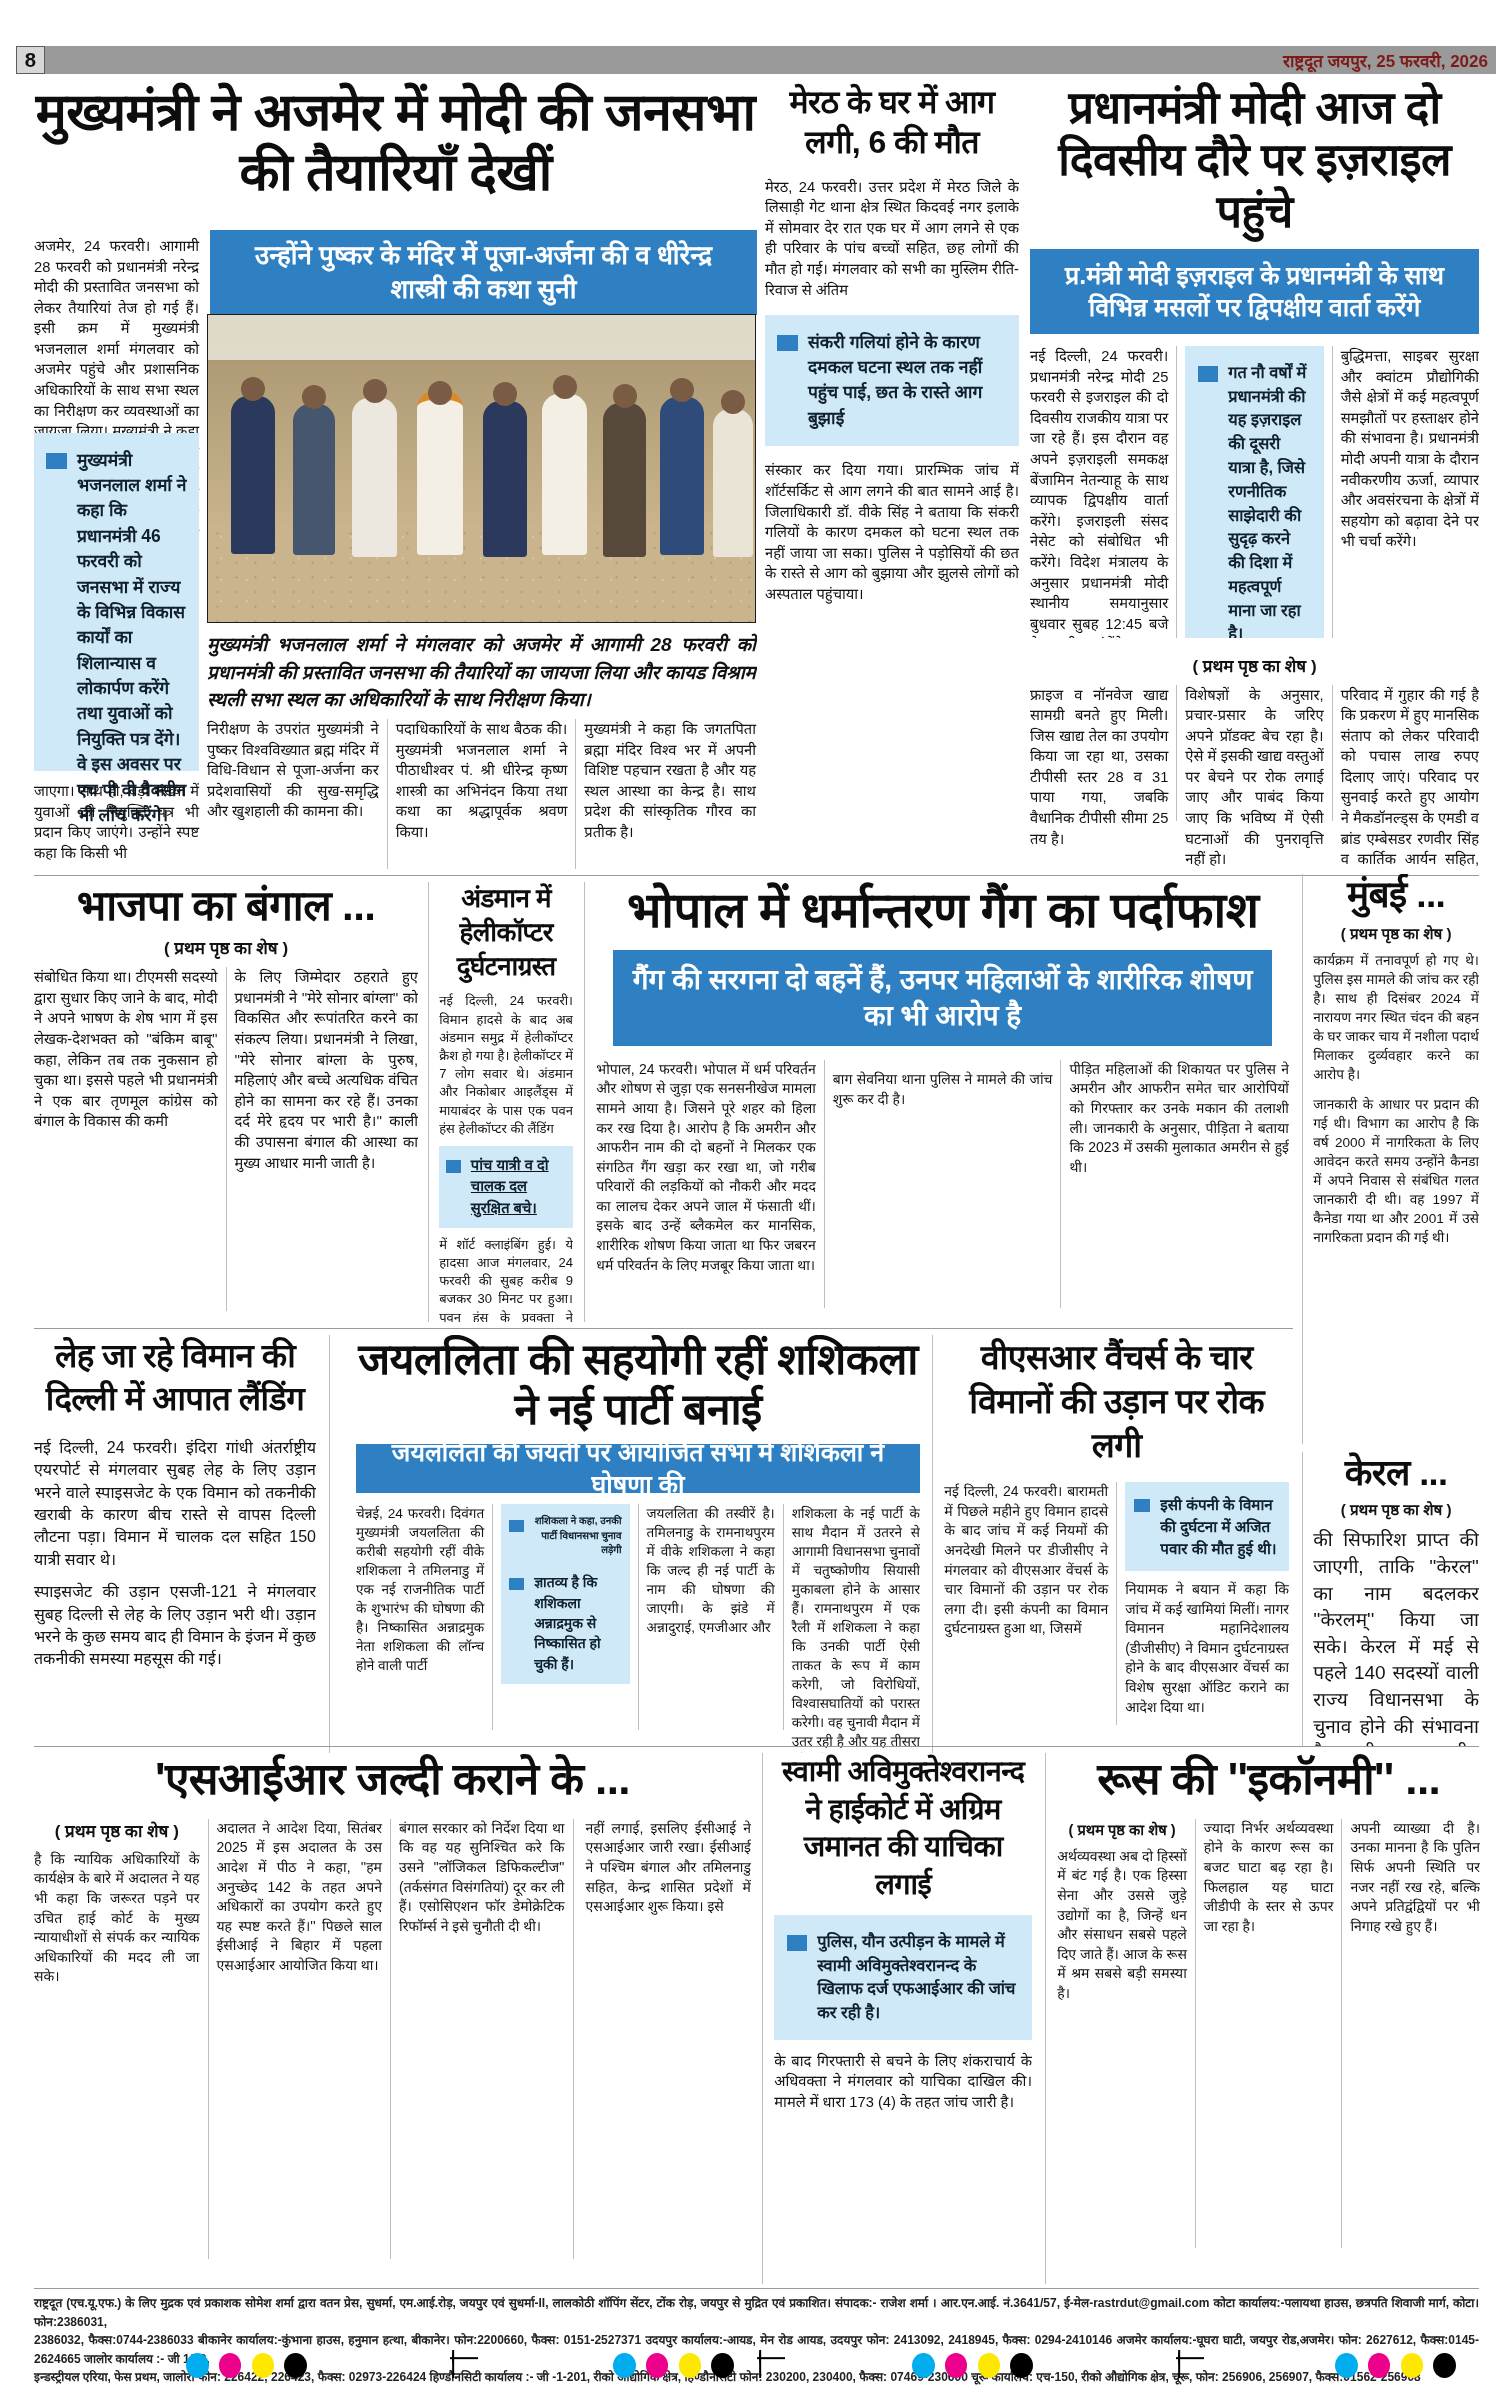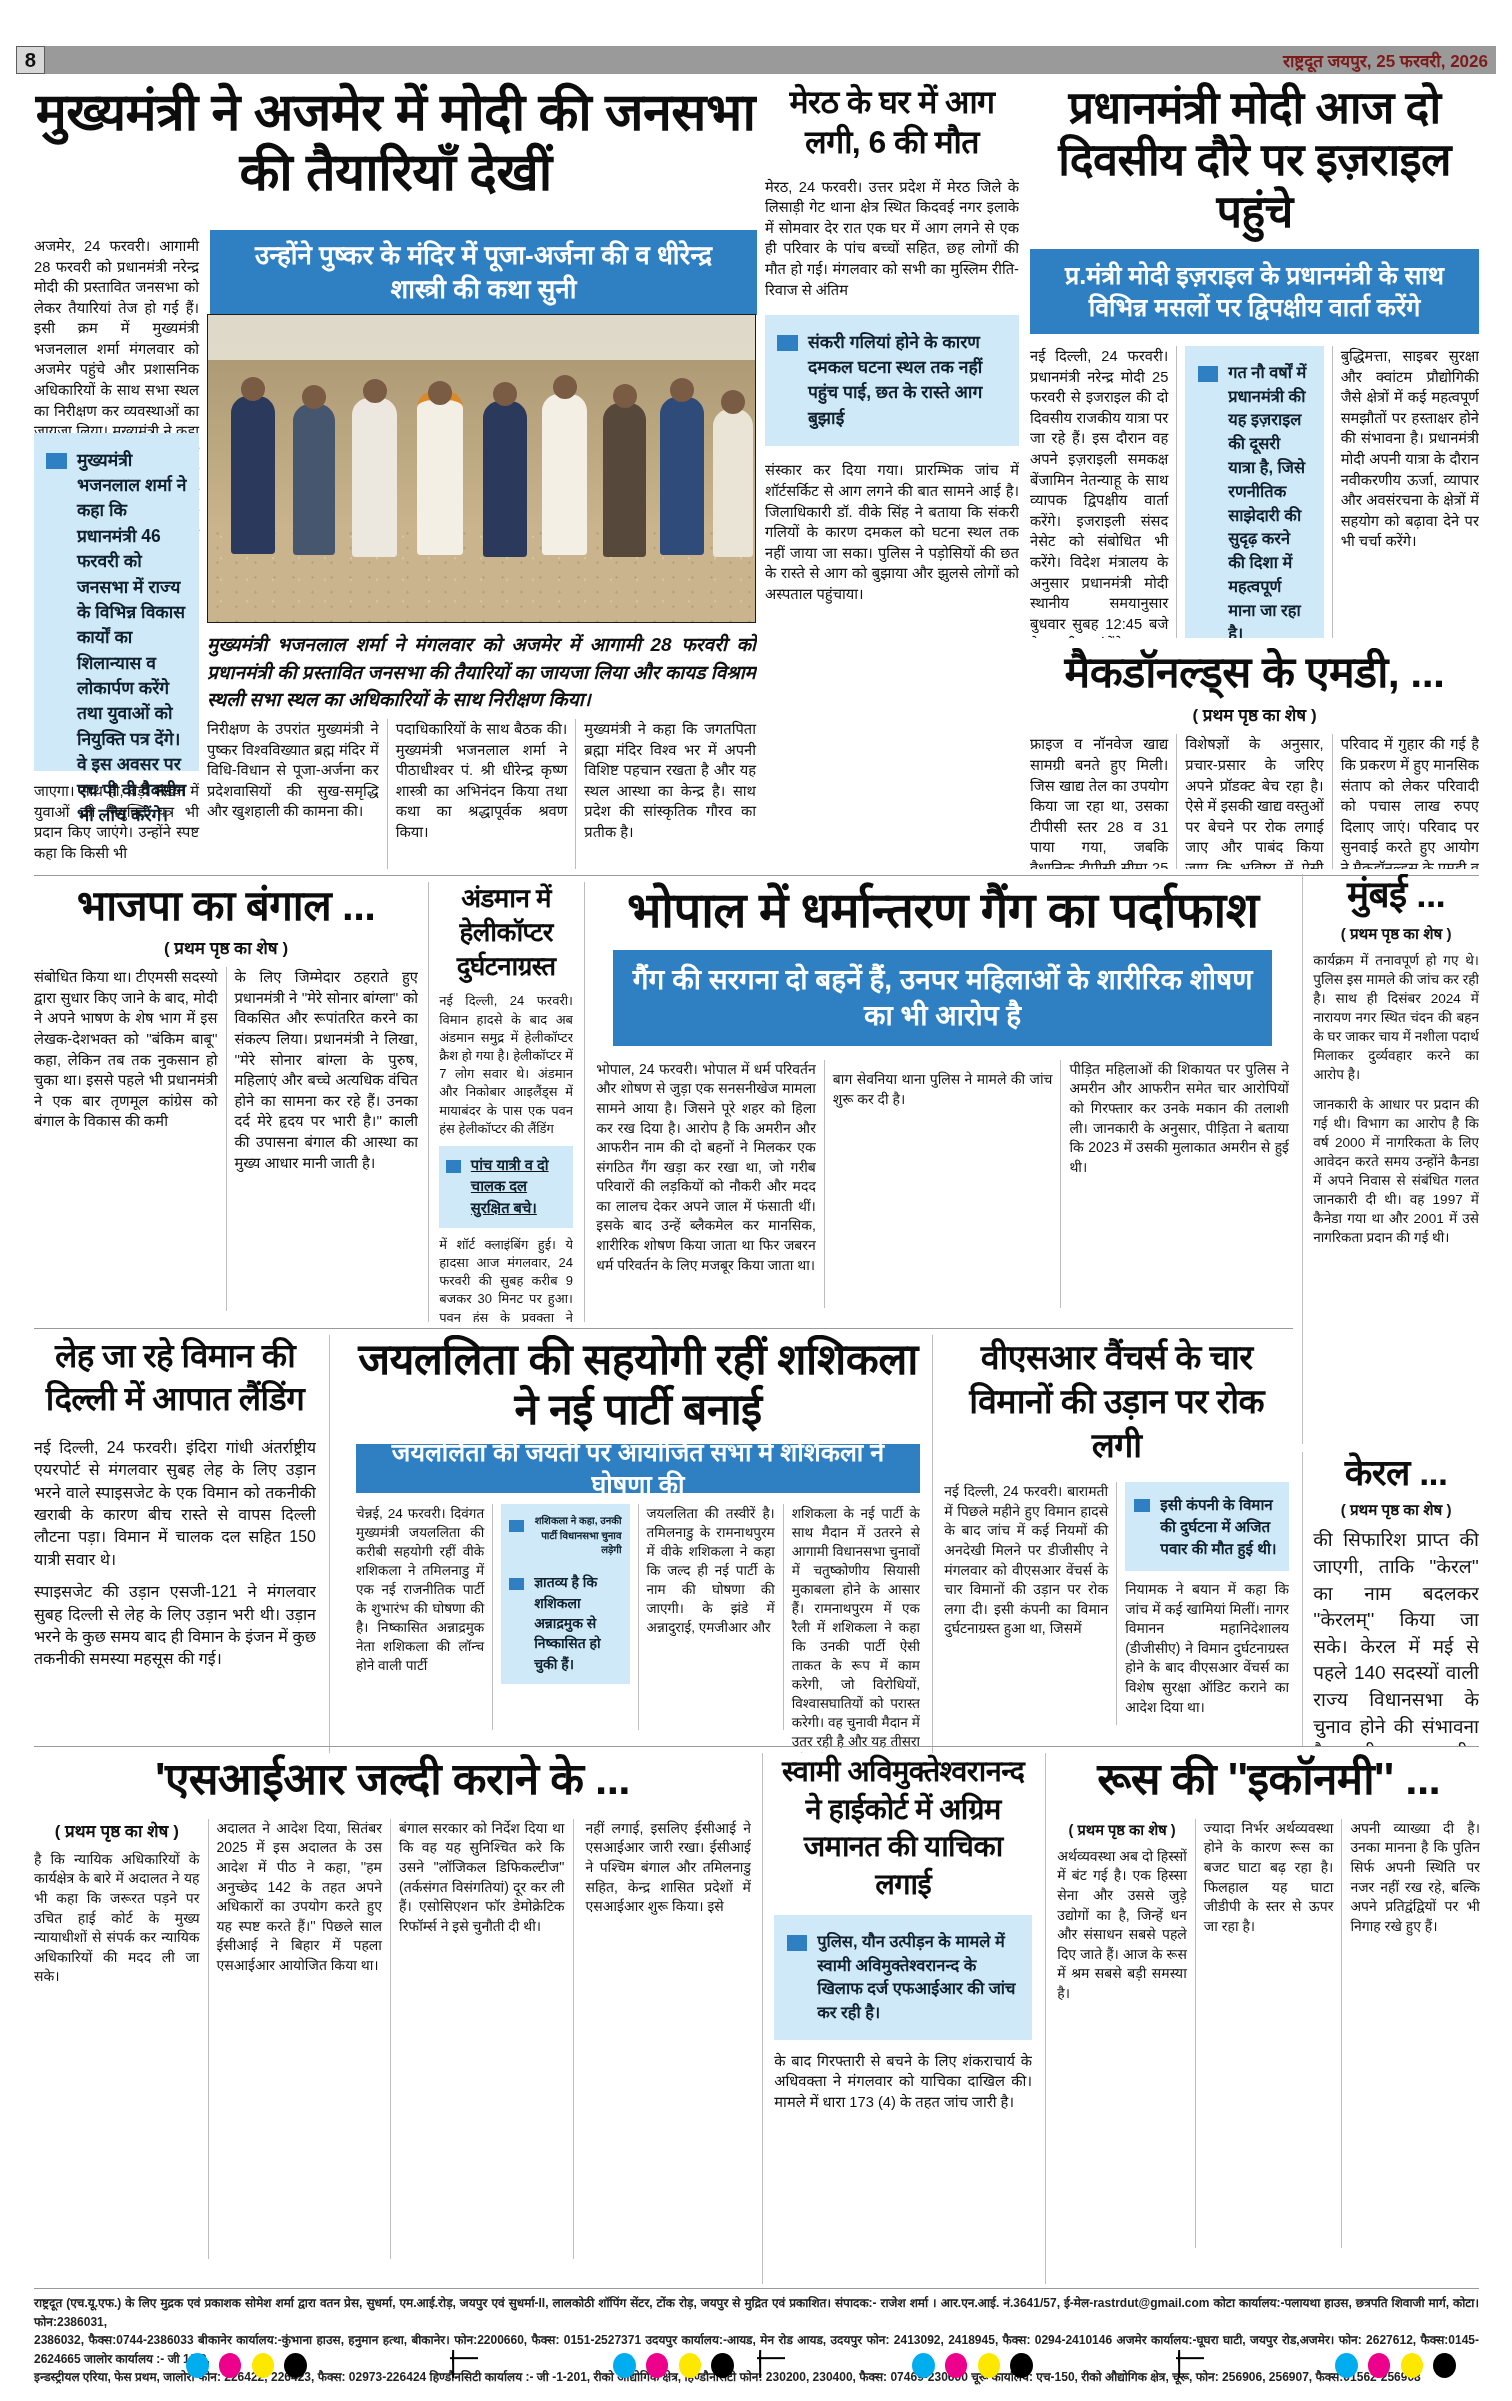--- a/index.html
+++ b/index.html
@@ -155,21 +155,20 @@
             <span>गत नौ वर्षों में प्रधानमंत्री की यह इज़राइल की दूसरी यात्रा है, जिसे रणनीतिक साझेदारी की सुदृढ़ करने की दिशा में महत्वपूर्ण माना जा रहा है।</span>
             </div>
         </div>
       </div>
       <div class="c body">बुद्धिमत्ता, साइबर सुरक्षा और क्वांटम प्रौद्योगिकी जैसे क्षेत्रों में कई महत्वपूर्ण समझौतों पर हस्ताक्षर होने की संभावना है। प्रधानमंत्री मोदी अपनी यात्रा के दौरान नवीकरणीय ऊर्जा, व्यापार और अवसंरचना के क्षेत्रों में सहयोग को बढ़ावा देने पर भी चर्चा करेंगे।</div>
     </div>
   </div>
 
   
   <div class="art" style="left:1030px;top:648px;width:449px;height:221px;">
-    <div class="hl" style="font-size:43px;">मैकडॉनल्ड्स के एमडी, ...</div>
     <div class="kicker">( प्रथम पृष्ठ का शेष )</div>
     <div class="cols pad" style="height:136px;">
       <div class="c body">फ्राइज व नॉनवेज खाद्य सामग्री बनते हुए मिली। जिस खाद्य तेल का उपयोग किया जा रहा था, उसका टीपीसी स्तर 28 व 31 पाया गया, जबकि वैधानिक टीपीसी सीमा 25 तय है।</div>
       <div class="c body">विशेषज्ञों के अनुसार, प्रचार-प्रसार के जरिए अपने प्रॉडक्ट बेच रहा है। ऐसे में इसकी खाद्य वस्तुओं पर बेचने पर रोक लगाई जाए और पाबंद किया जाए कि भविष्य में ऐसी घटनाओं की पुनरावृत्ति नहीं हो।</div>
       <div class="c body">परिवाद में गुहार की गई है कि प्रकरण में हुए मानसिक संताप को लेकर परिवादी को पचास लाख रुपए दिलाए जाएं। परिवाद पर सुनवाई करते हुए आयोग ने मैकडॉनल्ड्स के एमडी व ब्रांड एम्बेसडर रणवीर सिंह व कार्तिक आर्यन सहित, अन्य से जवाब मांगा है।</div>
     </div>
   </div>
 
   
   <div class="hr" style="left:34px;top:875px;width:1445px;"></div>

